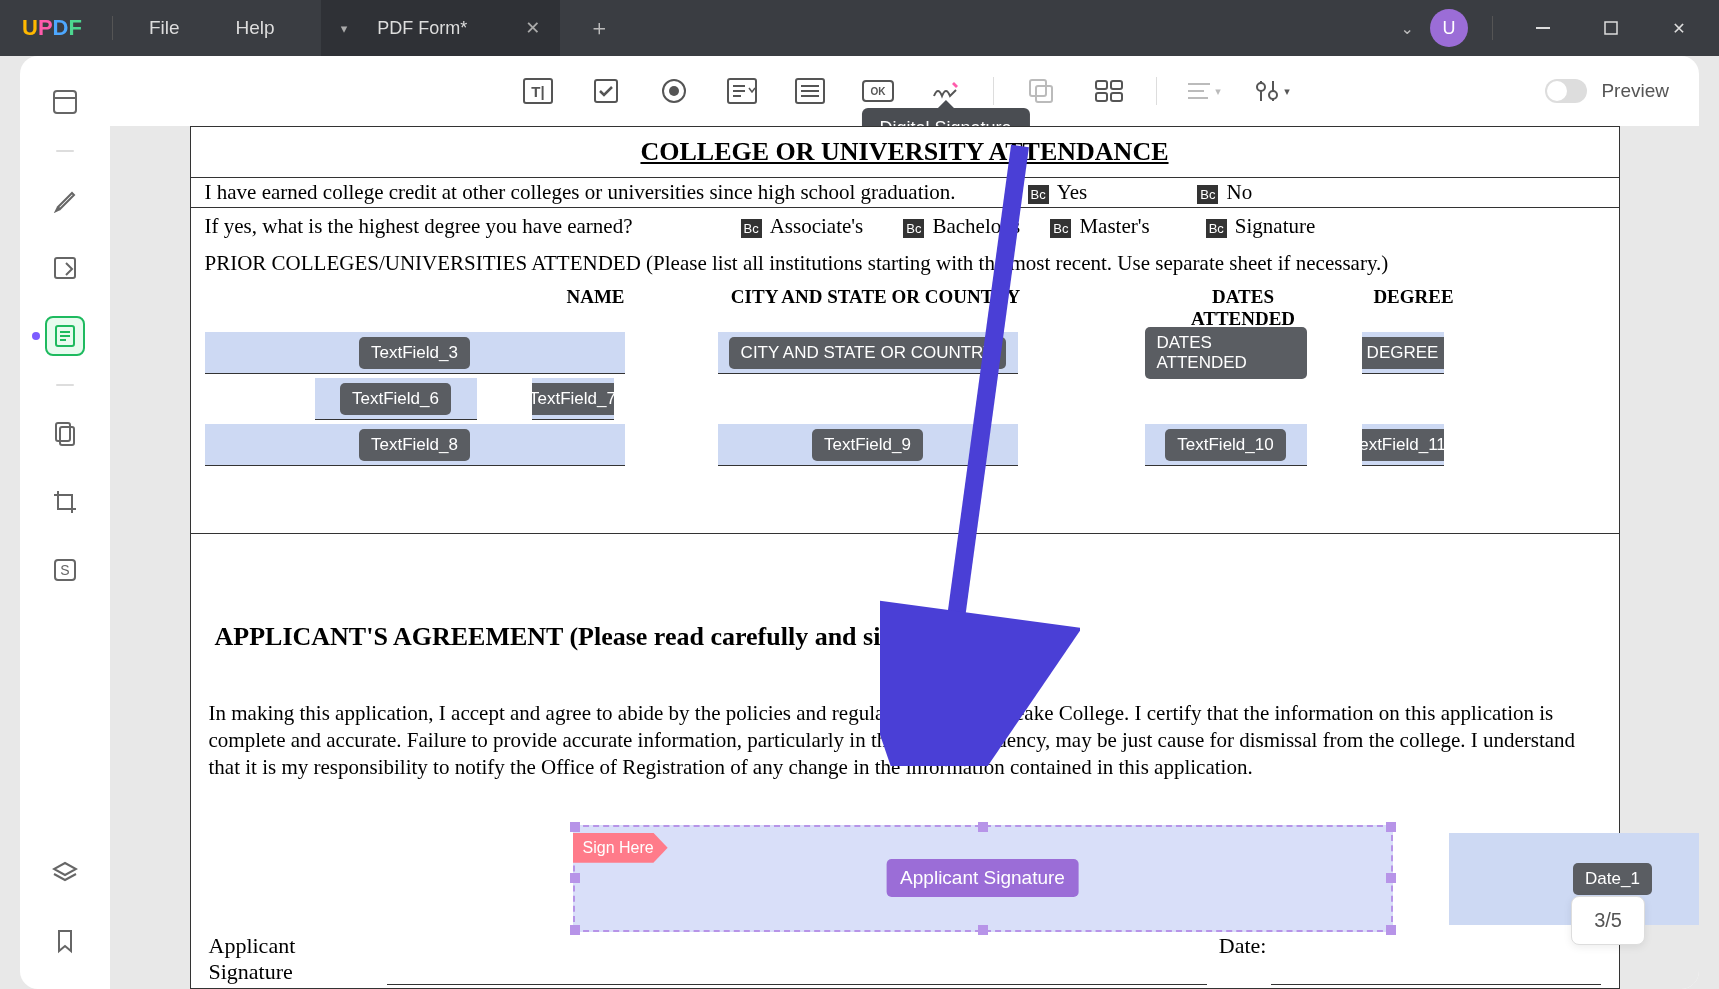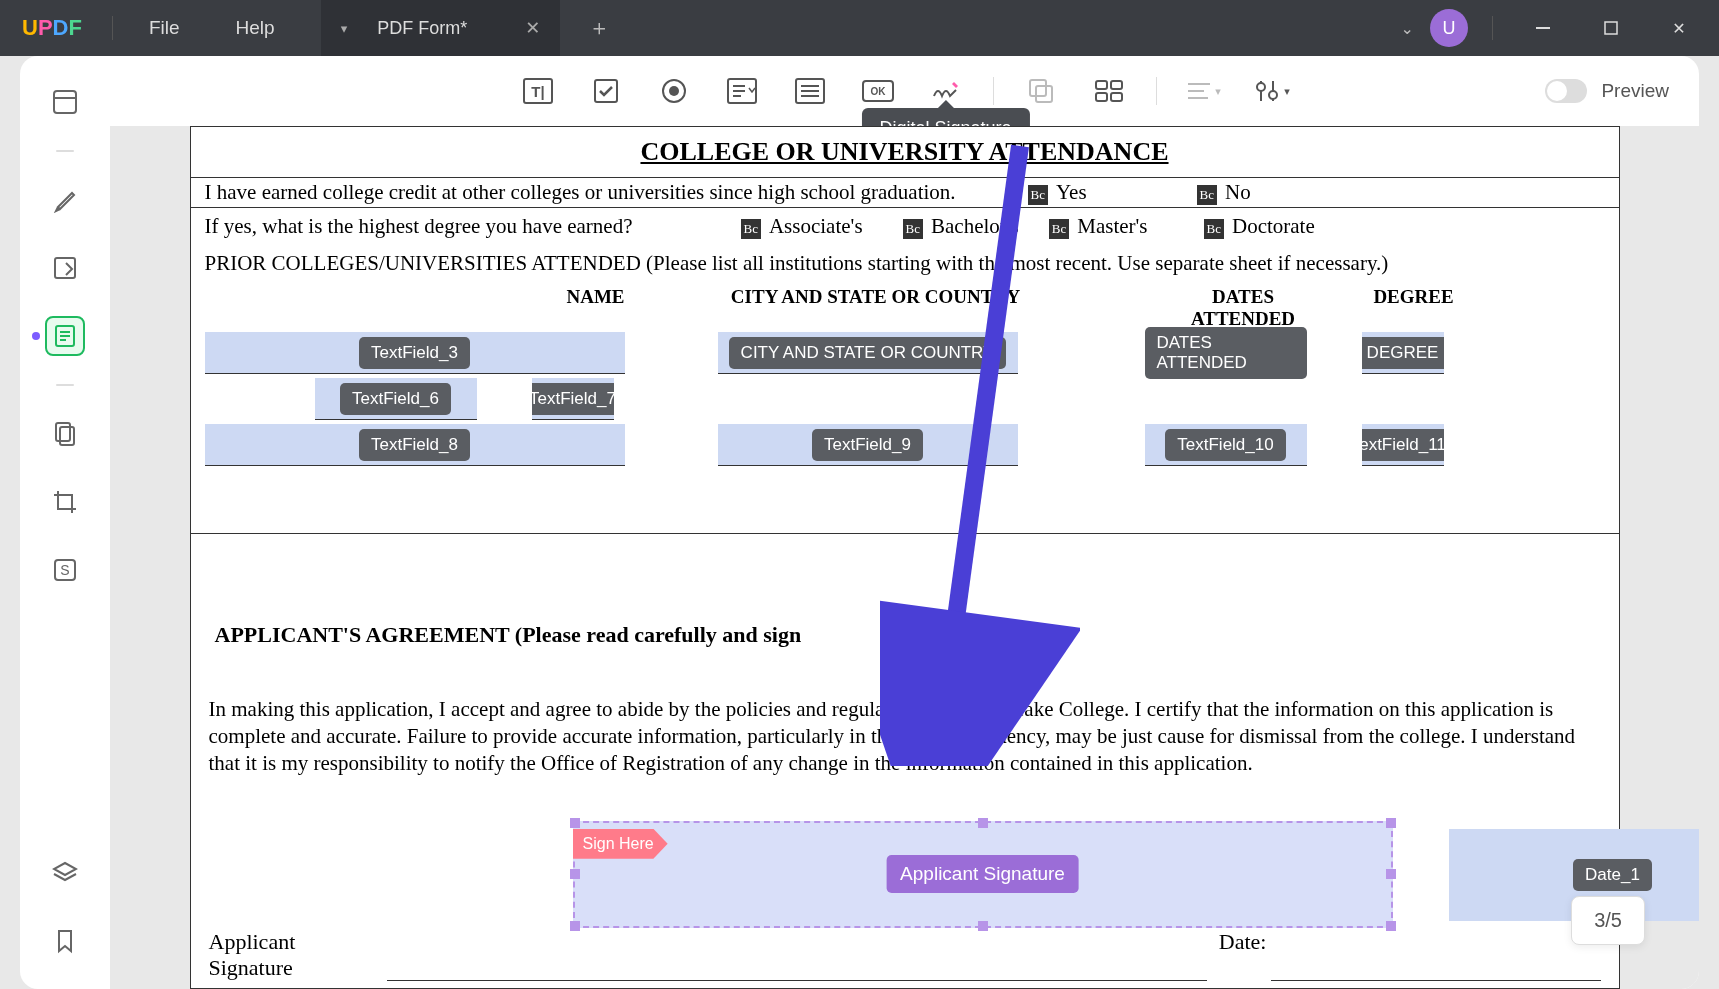--- a/index.html
+++ b/index.html
@@ -49,40 +49,40 @@
 .tooltip { position: absolute; background: #4a4d52; color: #fff; padding: 10px 18px; border-radius: 6px; font-size: 18px; white-space: nowrap; z-index: 100; }
 .tooltip::before { content: ''; position: absolute; top: -8px; left: 50%; transform: translateX(-50%); border: 8px solid transparent; border-bottom-color: #4a4d52; border-top: none; }
 
 
 .doc-area { flex: 1; background: #e8e8e8; overflow: auto; display: flex; justify-content: center; padding: 0 30px; position: relative; }
 .page { width: 1430px; background: #fff; border: 1px solid #333; position: relative; font-family: Georgia, "Times New Roman", serif; }
 
 .section-title { text-align: center; font-size: 26px; font-weight: bold; text-decoration: underline; padding: 10px 0; border-bottom: 1px solid #333; }
 .row { padding: 2px 14px; font-size: 21px; }
 .row-1 { border-bottom: 1px solid #333; display: flex; align-items: center; }
-.checkbox-icon { display: inline-block; background: #333; color: #fff; font-size: 13px; padding: 2px 3px; margin-right: 8px; font-family: Liberation Serif, serif; }
+.checkbox-icon { display: inline-block; background: #333; color: #fff; font-size: 13px; padding: 2px 3px; margin-right: 8px; font-family: Liberation Sans, sans-serif; }
 .subhead { font-size: 21px; padding: 6px 14px; border-bottom: 1px solid #333; }
 
 .table-headers { display: flex; padding: 4px 14px 0; font-size: 19px; font-weight: bold; }
 .col-name { width: 420px; text-align: right; }
 .col-city { width: 350px; text-align: center; margin-left: 76px; }
 .col-dates { width: 165px; text-align: center; margin-left: 110px; }
 .col-degree { width: 100px; text-align: center; margin-left: 38px; }
 
 .field-row { display: flex; padding: 2px 14px; gap: 17px; }
 .field-cell { background: #cdd9f3; height: 42px; display: flex; align-items: center; justify-content: center; border-bottom: 1px solid #333; position: relative; }
 .field-label { background: #5a5d62; color: #fff; padding: 6px 12px; border-radius: 5px; font-size: 17px; font-family: sans-serif; }
 .fc-name { width: 420px; }
 .fc-city { width: 300px; margin-left: 76px; }
 .fc-dates { width: 162px; margin-left: 110px; }
 .fc-degree { width: 82px; margin-left: 38px; overflow: hidden; }
 
 .bottom-border { border-bottom: 1px solid #333; height: 66px; }
 
-.agree-title { font-size: 22px; font-weight: bold; padding: 16px 24px; }
+.agree-title { font-size: 26px; font-weight: bold; padding: 16px 24px; }
 .agree-body { font-size: 21px; padding: 8px 18px; line-height: 1.28; }
 
 .sig-area { position: relative; margin-top: 36px; padding: 0 18px; }
 .sig-field { position: absolute; border: 2px dashed #b794e8; background: #d9dff9; }
 .handle { position: absolute; width: 10px; height: 10px; background: #b794e8; }
 .sig-main { left: 382px; top: 0; width: 820px; height: 107px; }
 .sig-label-box { position: absolute; background: #9b6dd7; color: #fff; padding: 8px 14px; border-radius: 5px; font-size: 19px; font-family: sans-serif; left: 50%; top: 50%; transform: translate(-50%, -50%); }
 .sign-here { position: absolute; left: 382px; top: 8px; background: #ff7b8a; color: #fff; padding: 6px 14px 6px 10px; font-size: 16px; font-family: sans-serif; clip-path: polygon(0 0, 85% 0, 100% 50%, 85% 100%, 0 100%); z-index: 5; }
 .date-field { position: absolute; left: 1258px; top: 8px; width: 328px; height: 92px; background: #cdd9f3; display: flex; align-items: center; justify-content: center; }
 
@@ -291,21 +291,21 @@
         <div class="row row-1">
           <span>I have earned college credit at other colleges or universities since high school graduation.</span>
           <span style="margin-left:72px"><span class="checkbox-icon">Bc</span><span>Yes</span></span>
           <span style="margin-left:110px"><span class="checkbox-icon">Bc</span><span>No</span></span>
         </div>
         <div class="row" style="display:flex;align-items:flex-end;padding-top:6px;padding-bottom:6px">
           <span>If yes, what is the highest degree you have earned?</span>
           <span style="margin-left:108px"><span class="checkbox-icon">Bc</span><span>Associate's</span></span>
           <span style="margin-left:40px"><span class="checkbox-icon">Bc</span><span>Bachelor's</span></span>
           <span style="margin-left:30px"><span class="checkbox-icon">Bc</span><span>Master's</span></span>
-          <span style="margin-left:56px"><span class="checkbox-icon">Bc</span><span>Doctorate</span></span>
+          <span style="margin-left:56px"><span class="checkbox-icon">Bc</span><span>Signature</span></span>
         </div>
         <div class="subhead" style="border-bottom:none">PRIOR COLLEGES/UNIVERSITIES ATTENDED (Please list all institutions starting with the most recent. Use separate sheet if necessary.)</div>
 
         <div class="table-headers">
           <div class="col-name">NAME</div>
           <div class="col-city">CITY AND STATE OR COUNTRY</div>
           <div class="col-dates">DATES ATTENDED</div>
           <div class="col-degree">DEGREE</div>
         </div>
 

